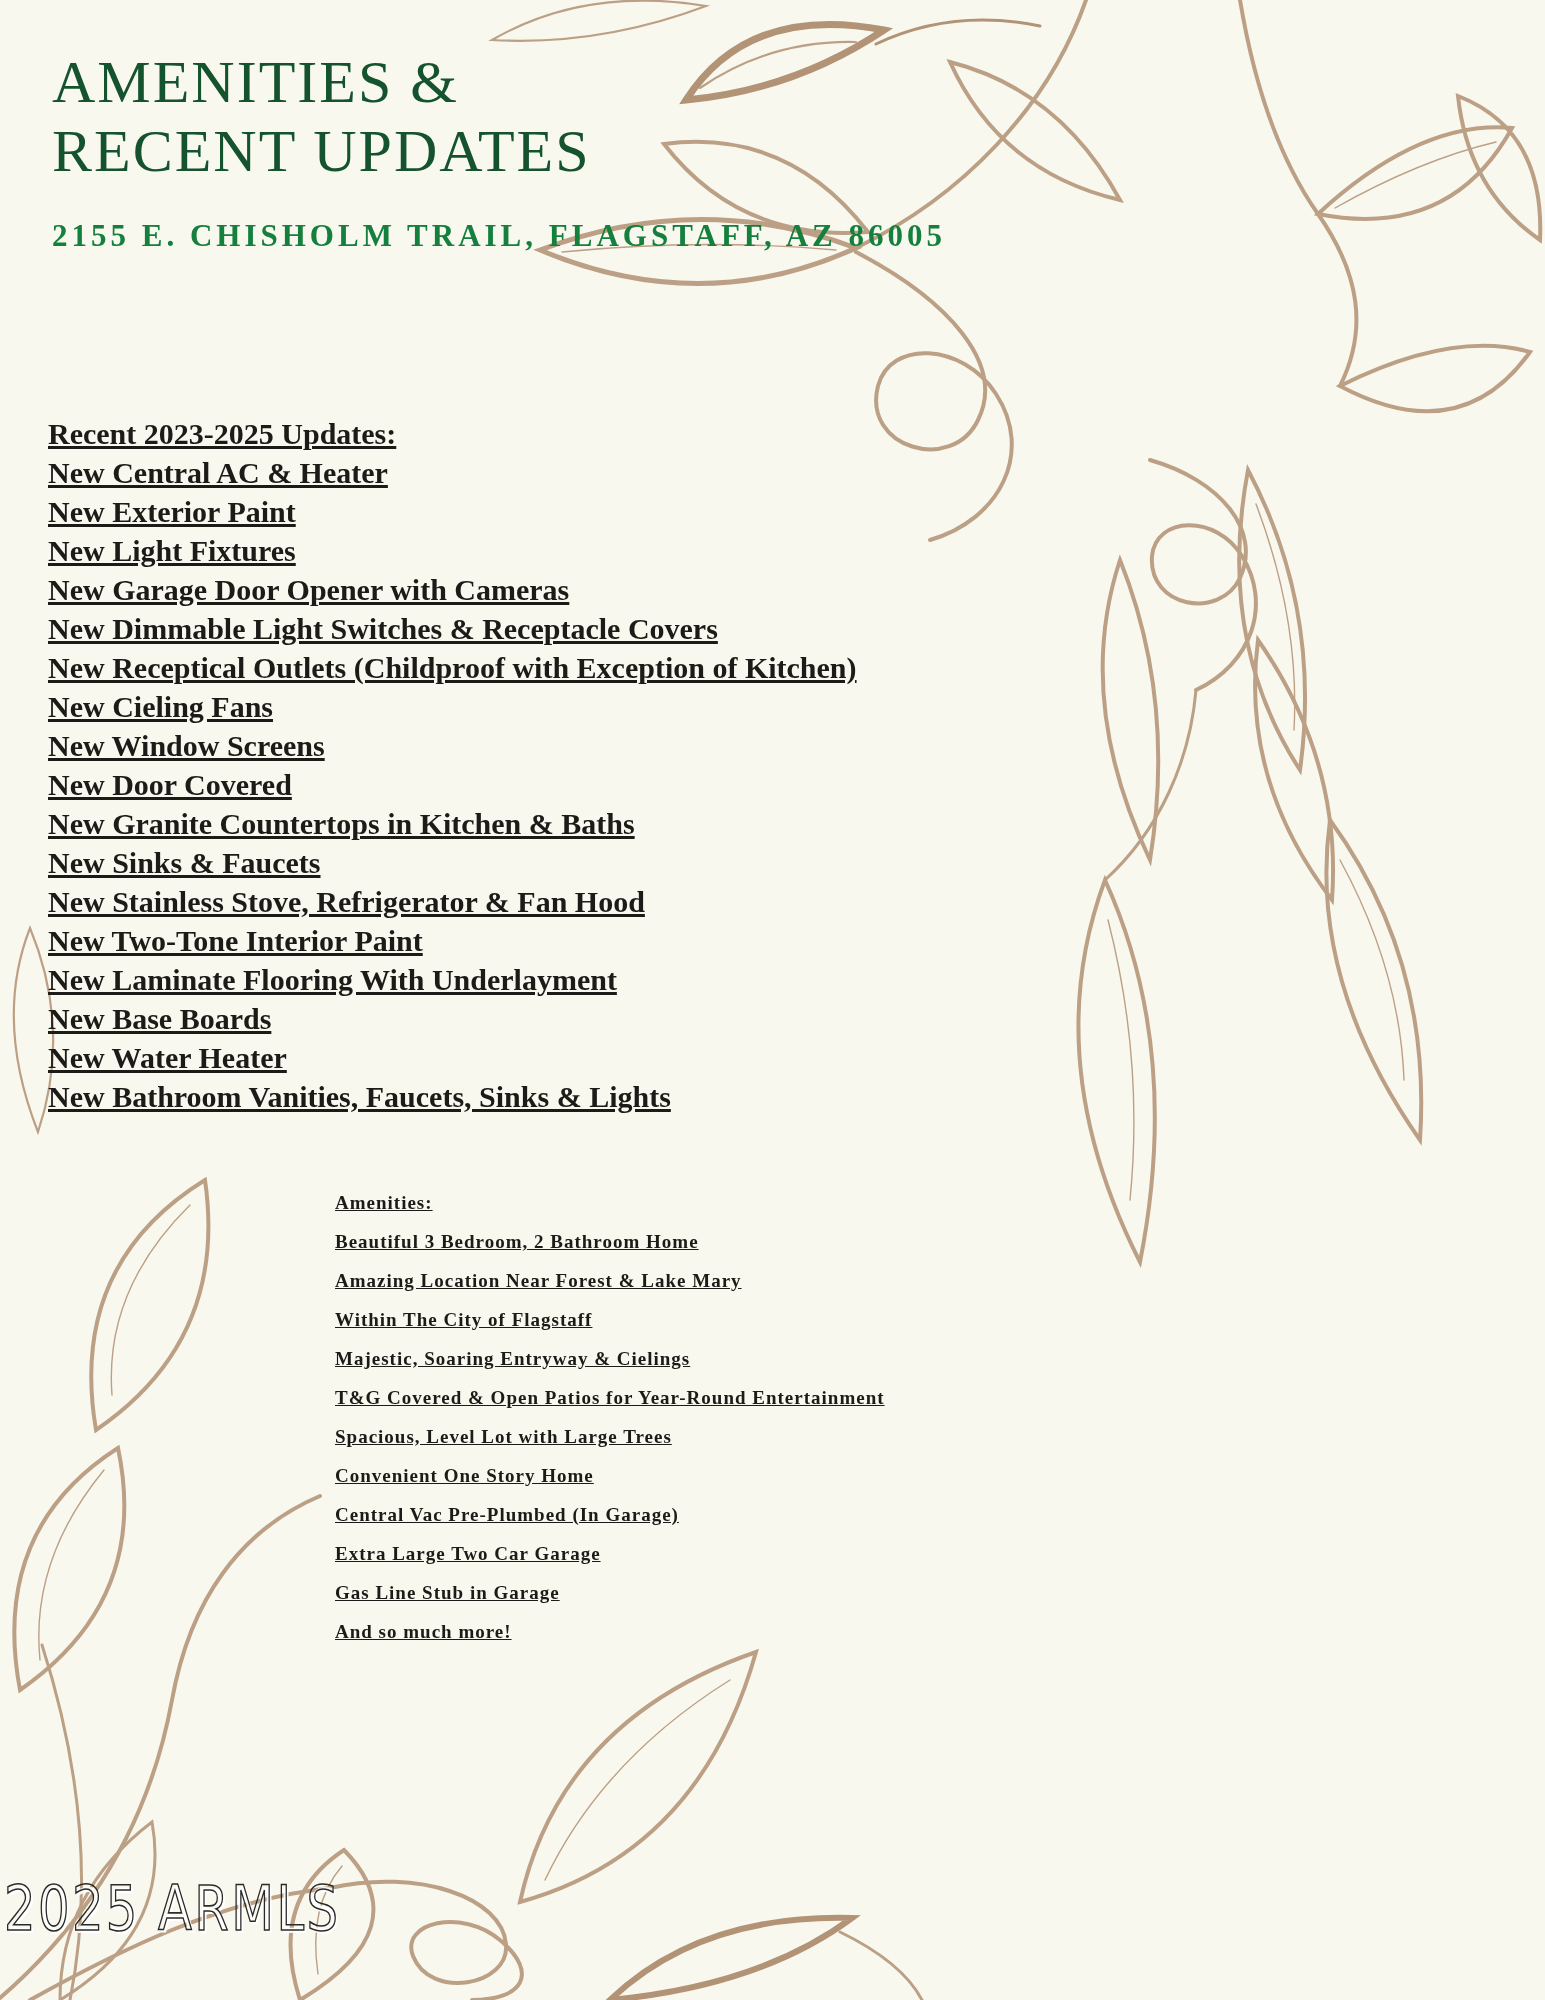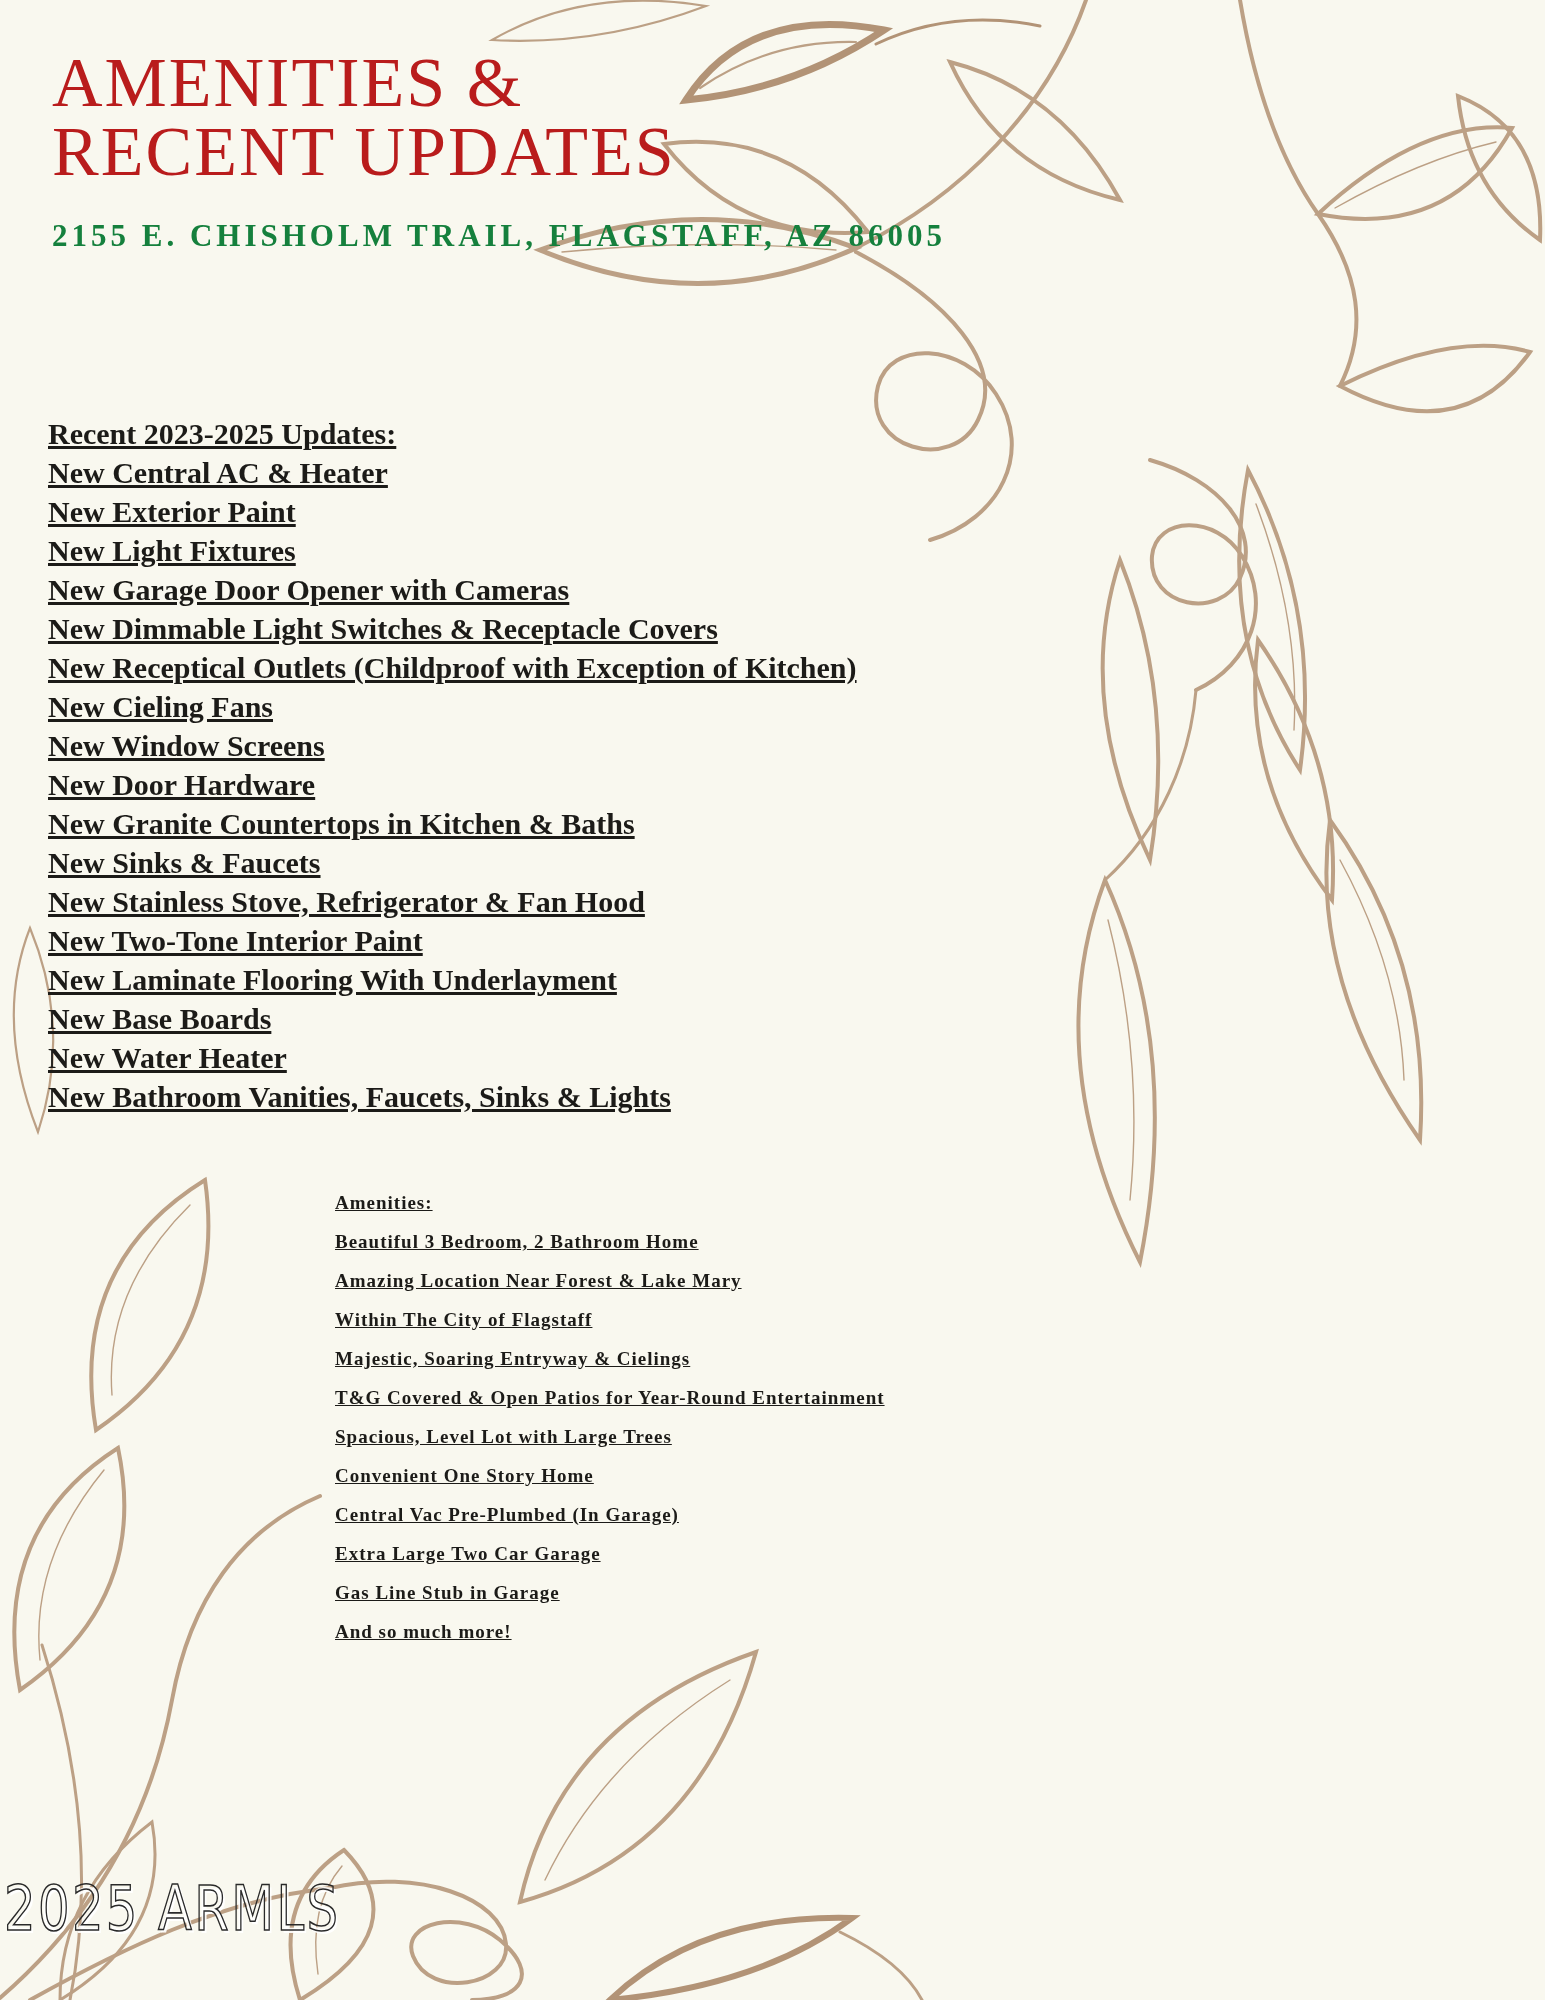--- a/index.html
+++ b/index.html
@@ -19,24 +19,24 @@
   .decor path.dark { stroke: var(--leaf-dark, #b29376); }
   .lw1 { stroke-width: 1.4; } .lw2 { stroke-width: 2.2; } .lw3 { stroke-width: 3; }
   .lw4 { stroke-width: 4; }   .lw5 { stroke-width: 5; }   .lw6 { stroke-width: 6; }
   .lw7 { stroke-width: 7; }
 
   header { position: absolute; z-index: 2; left: 52px; top: 48px; }
   h1 {
     margin: 0;
     font-family: "Liberation Serif", serif;
     font-weight: 400;
-    font-size: 70px;
+    font-size: 60px;
     line-height: 69px;
     letter-spacing: 2px;
-    color: #b91c1c;
+    color: #14532d;
   }
   h1 .tline { display: block; white-space: nowrap; }
   .address {
     margin-top: 32px;
     font-weight: 700;
     font-size: 31px;
     letter-spacing: 4px;
     white-space: nowrap;
     color: #15803d;
   }
@@ -133,21 +133,21 @@
     <div class="line heading">Recent 2023-2025 Updates:</div>
     <div>
         <div class="list-line">New Central AC &amp; Heater</div>
         <div class="list-line">New Exterior Paint</div>
         <div class="list-line">New Light Fixtures</div>
         <div class="list-line">New Garage Door Opener with Cameras</div>
         <div class="list-line">New Dimmable Light Switches &amp; Receptacle Covers</div>
         <div class="list-line">New Receptical Outlets (Childproof with Exception of Kitchen)</div>
         <div class="list-line">New Cieling Fans</div>
         <div class="list-line">New Window Screens</div>
-        <div class="list-line">New Door Hardware</div>
+        <div class="list-line">New Door Covered</div>
         <div class="list-line">New Granite Countertops in Kitchen &amp; Baths</div>
         <div class="list-line">New Sinks &amp; Faucets</div>
         <div class="list-line">New Stainless Stove, Refrigerator &amp; Fan Hood</div>
         <div class="list-line">New Two-Tone Interior Paint</div>
         <div class="list-line">New Laminate Flooring With Underlayment</div>
         <div class="list-line">New Base Boards</div>
         <div class="list-line">New Water Heater</div>
         <div class="list-line">New Bathroom Vanities, Faucets, Sinks &amp; Lights</div>
       </div>
   </section>

